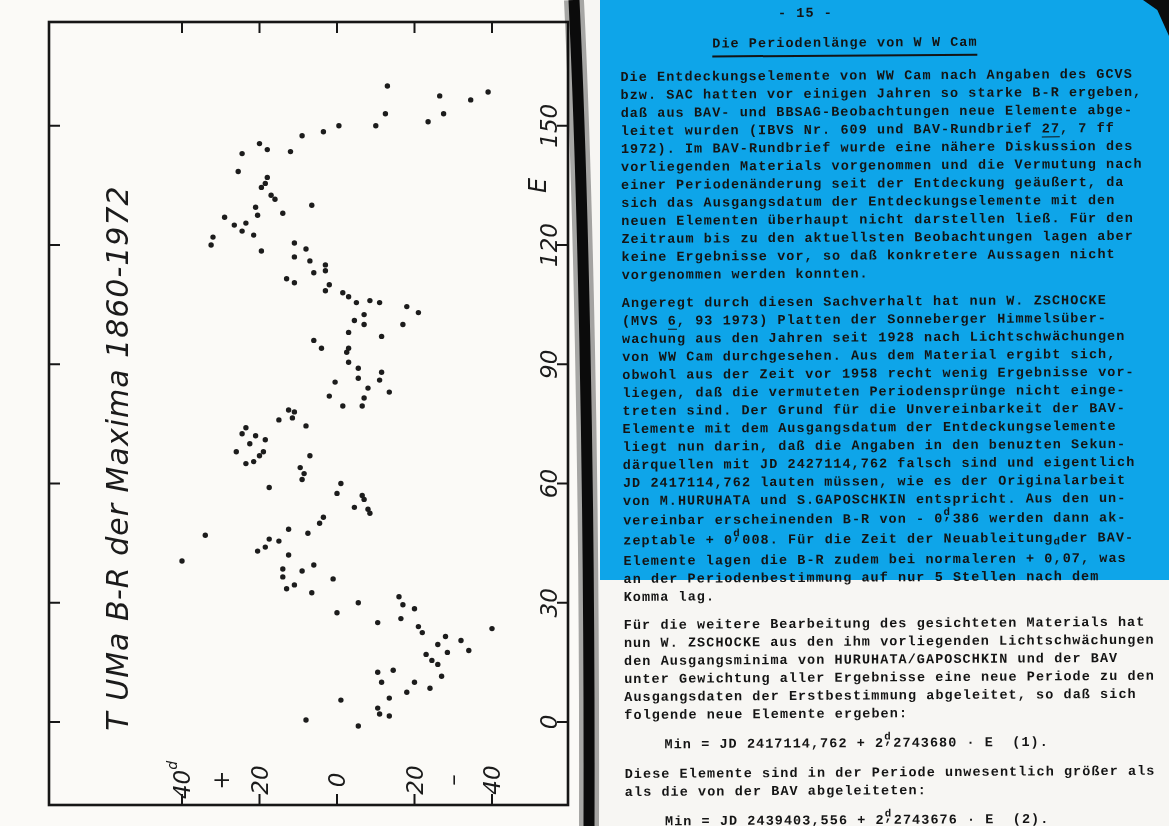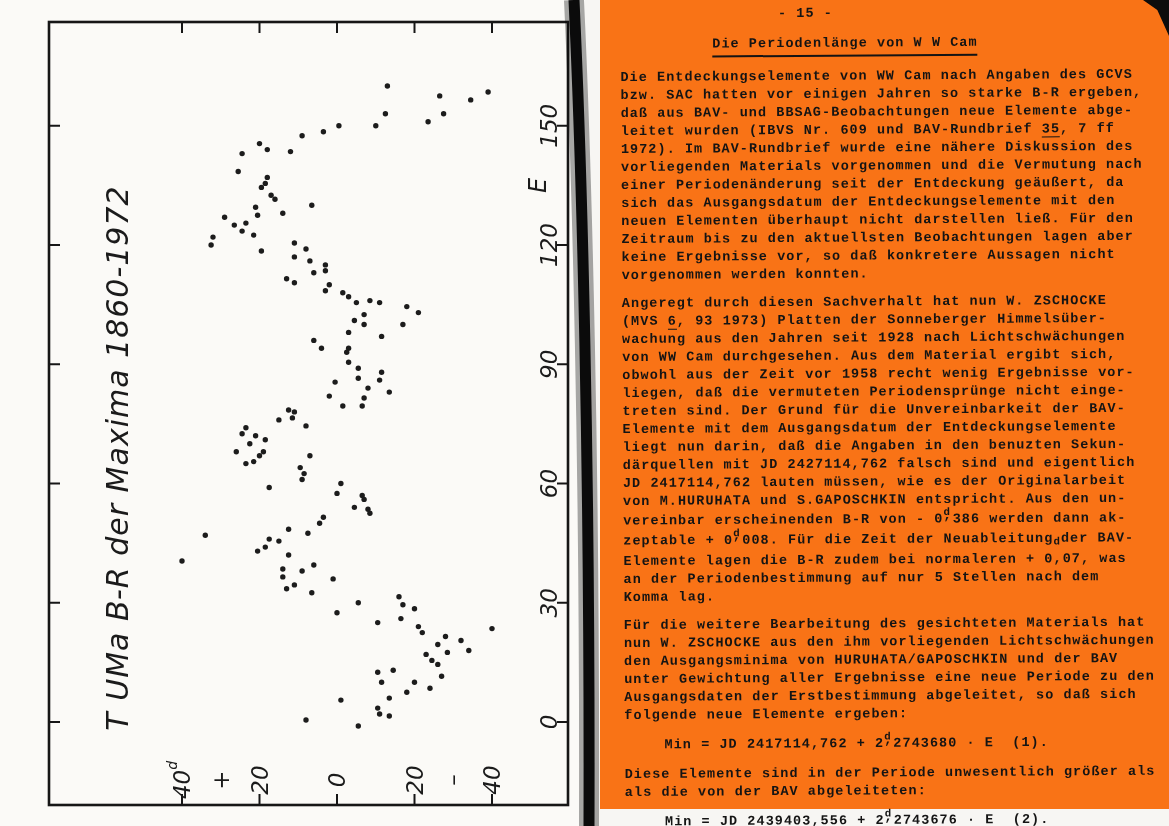--- a/index.html
+++ b/index.html
@@ -9,22 +9,22 @@
   }
   
   .left-page{
     position:absolute;left:0;top:0;width:585px;height:826px;
     background:#fbfaf7;
   }
   
   .fold{position:absolute;left:560px;top:0;width:52px;height:826px;pointer-events:none;}
   
   .right-page{
-    position:absolute;left:600px;top:0;width:569px;height:809px;
-    background:#f97316;color:#141414;
+    position:absolute;left:600px;top:0;width:569px;height:580px;
+    background:#0ea5e9;color:#141414;
   }
   .corner-mark{
     position:absolute;right:0;top:0;width:26px;height:36px;background:#0c0c0c;
     clip-path:polygon(0 0,100% 0,100% 100%,55% 28%);
   }
   .text-column{
     position:absolute;left:20px;top:6px;width:548px;
     transform:rotate(-0.35deg);transform-origin:left top;
     font-size:13.5px;line-height:18px;font-weight:bold;letter-spacing:1.05px;
   }
@@ -263,21 +263,21 @@
   <div class="text-column">
     <div class="page-number">- 15 -</div>
     <div class="title-row">
       <span class="article-title">Die Periodenlänge von  W W  Cam</span>
     </div>
 
   <div class="para">
         <div class="line">Die Entdeckungselemente von WW Cam nach Angaben des GCVS</div>
         <div class="line">bzw. SAC hatten vor einigen Jahren so starke B-R ergeben,</div>
         <div class="line">daß aus BAV- und BBSAG-Beobachtungen neue Elemente abge-</div>
-        <div class="line">leitet wurden (IBVS Nr. 609 und BAV-Rundbrief <span class="u">35</span>, 7 ff</div>
+        <div class="line">leitet wurden (IBVS Nr. 609 und BAV-Rundbrief <span class="u">27</span>, 7 ff</div>
         <div class="line">1972). Im BAV-Rundbrief wurde eine nähere Diskussion des</div>
         <div class="line">vorliegenden Materials vorgenommen und die Vermutung nach</div>
         <div class="line">einer Periodenänderung seit der Entdeckung geäußert, da</div>
         <div class="line">sich das Ausgangsdatum der Entdeckungselemente mit den</div>
         <div class="line">neuen Elementen überhaupt nicht darstellen ließ. Für den</div>
         <div class="line">Zeitraum bis zu den aktuellsten Beobachtungen lagen aber</div>
         <div class="line">keine Ergebnisse vor, so daß konkretere Aussagen nicht</div>
         <div class="line">vorgenommen werden konnten.</div>
       </div>
       <div class="para">

